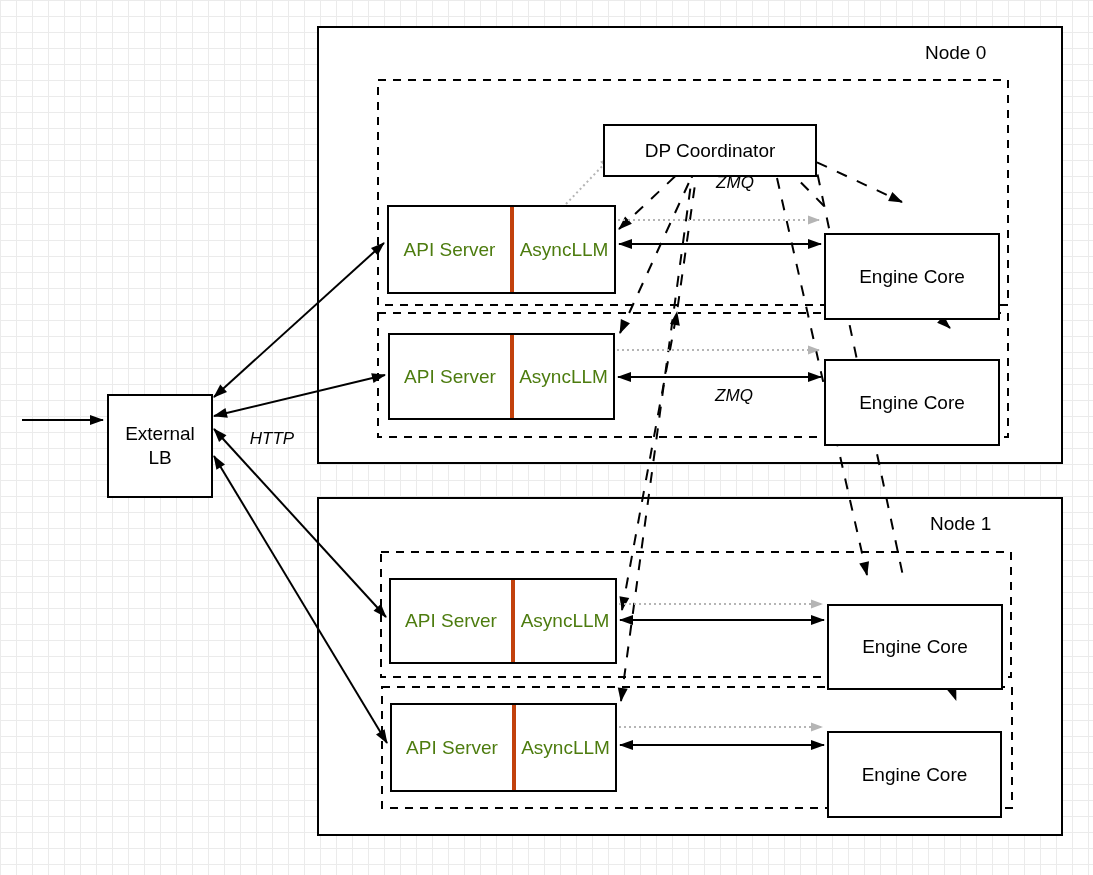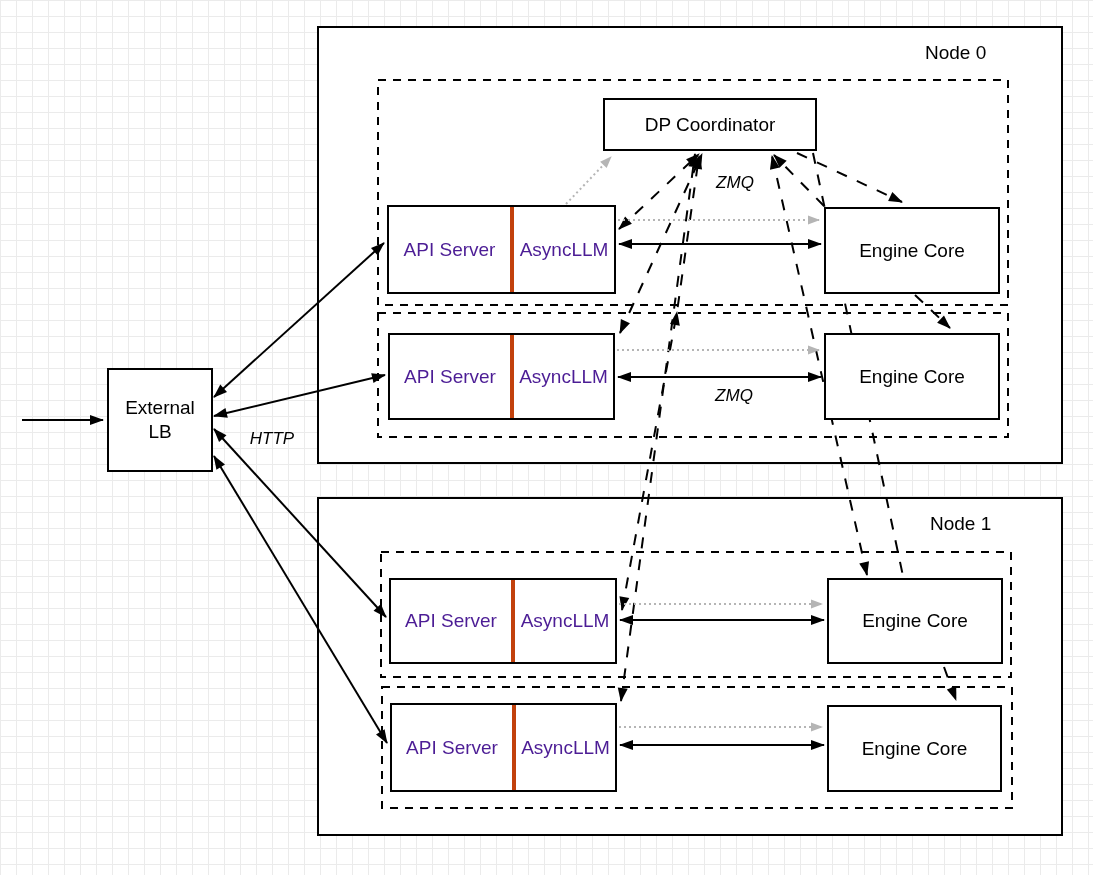--- a/index.html
+++ b/index.html
@@ -14,25 +14,25 @@
     background-image:
       linear-gradient(to right,#ebebeb 1px,transparent 1px),
       linear-gradient(to bottom,#ebebeb 1px,transparent 1px);
     background-size:16px 16px;
   }
   svg.edges{position:absolute;left:0;top:0;z-index:1;}
   .layer{position:absolute;left:0;top:0;width:100%;height:100%;z-index:2;pointer-events:none;}
   .box{
     position:absolute;box-sizing:border-box;background:#fff;border:2px solid #000;
     display:flex;align-items:center;justify-content:center;
-    font-size:19px;color:#000;text-align:center;line-height:1.25;
+    font-size:19px;color:#000;text-align:center;line-height:1.25;margin-top:26px;
   }
   .combo{position:absolute;box-sizing:border-box;background:#fff;border:2px solid #000;display:flex;}
   .cell{box-sizing:border-box;display:flex;align-items:center;justify-content:center;
-        font-size:19px;color:#4c1d95;text-align:center;}
+        font-size:19px;color:#4d7c0f;text-align:center;}
   .cell.right{border-left:4px solid #c2410c;}
   .floatlabel{
     position:absolute;transform:translate(-50%,-50%);
     font-size:17px;color:#000;white-space:nowrap;font-style:italic;
   }
   .nodelabel{
     position:absolute;font-size:19px;color:#000;text-align:left;white-space:nowrap;
   }
 </style>
 </head>

